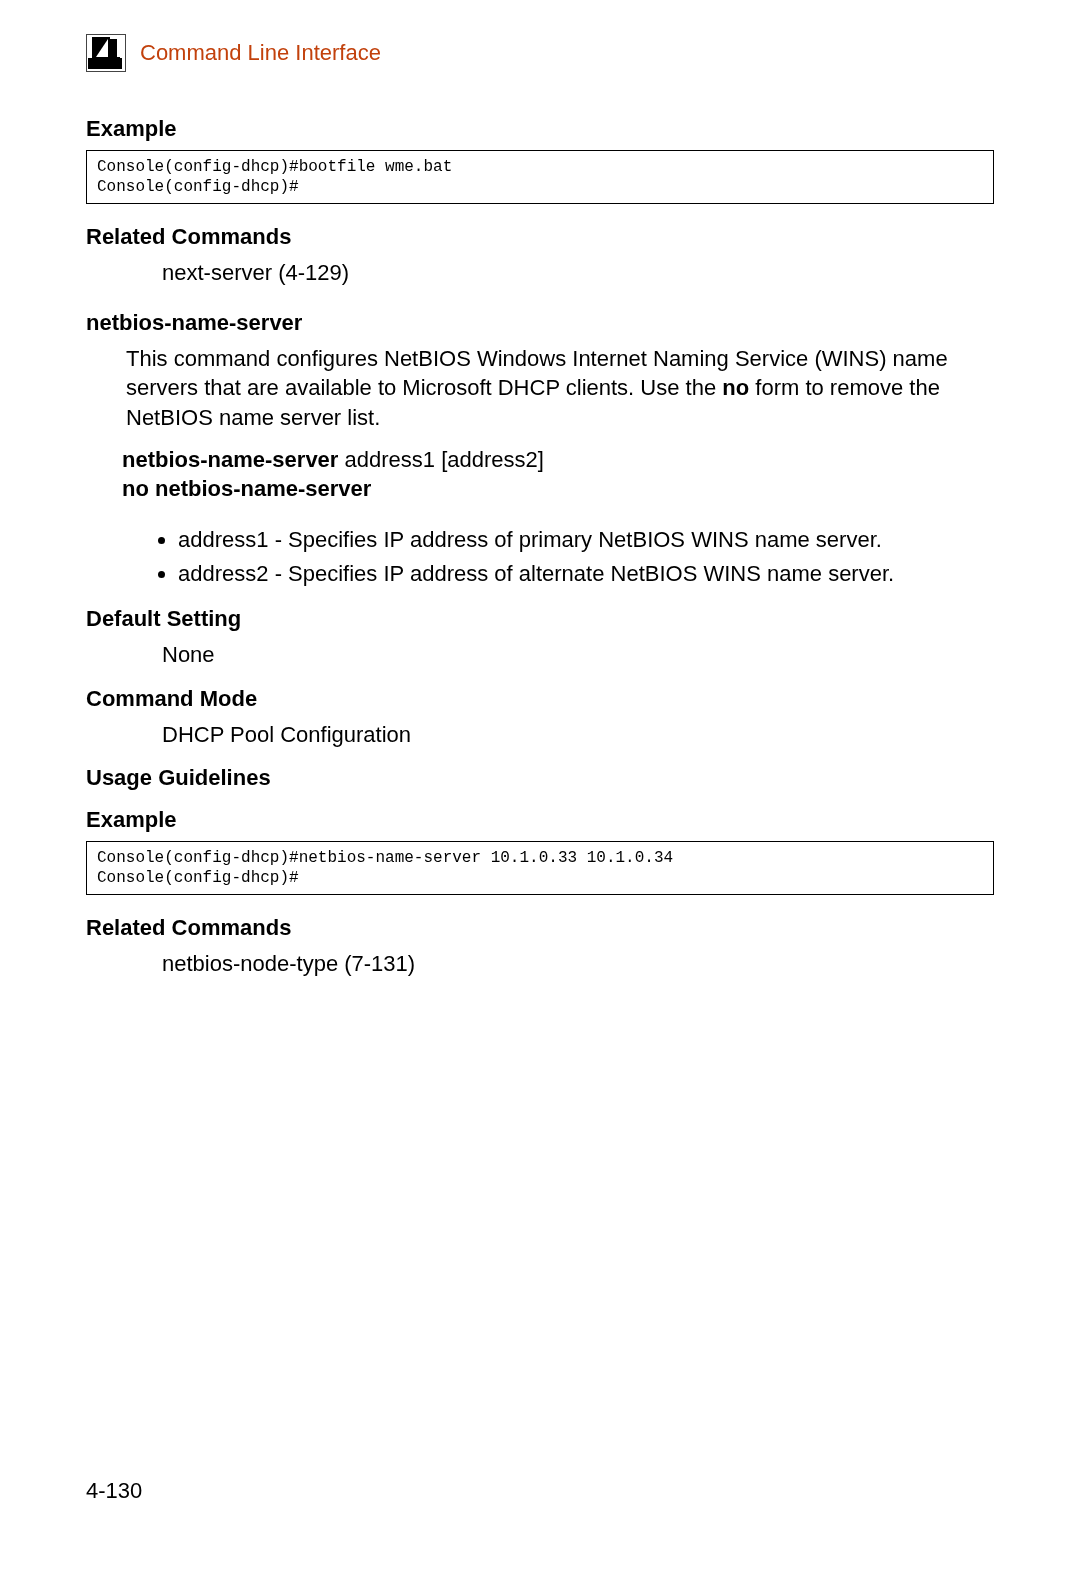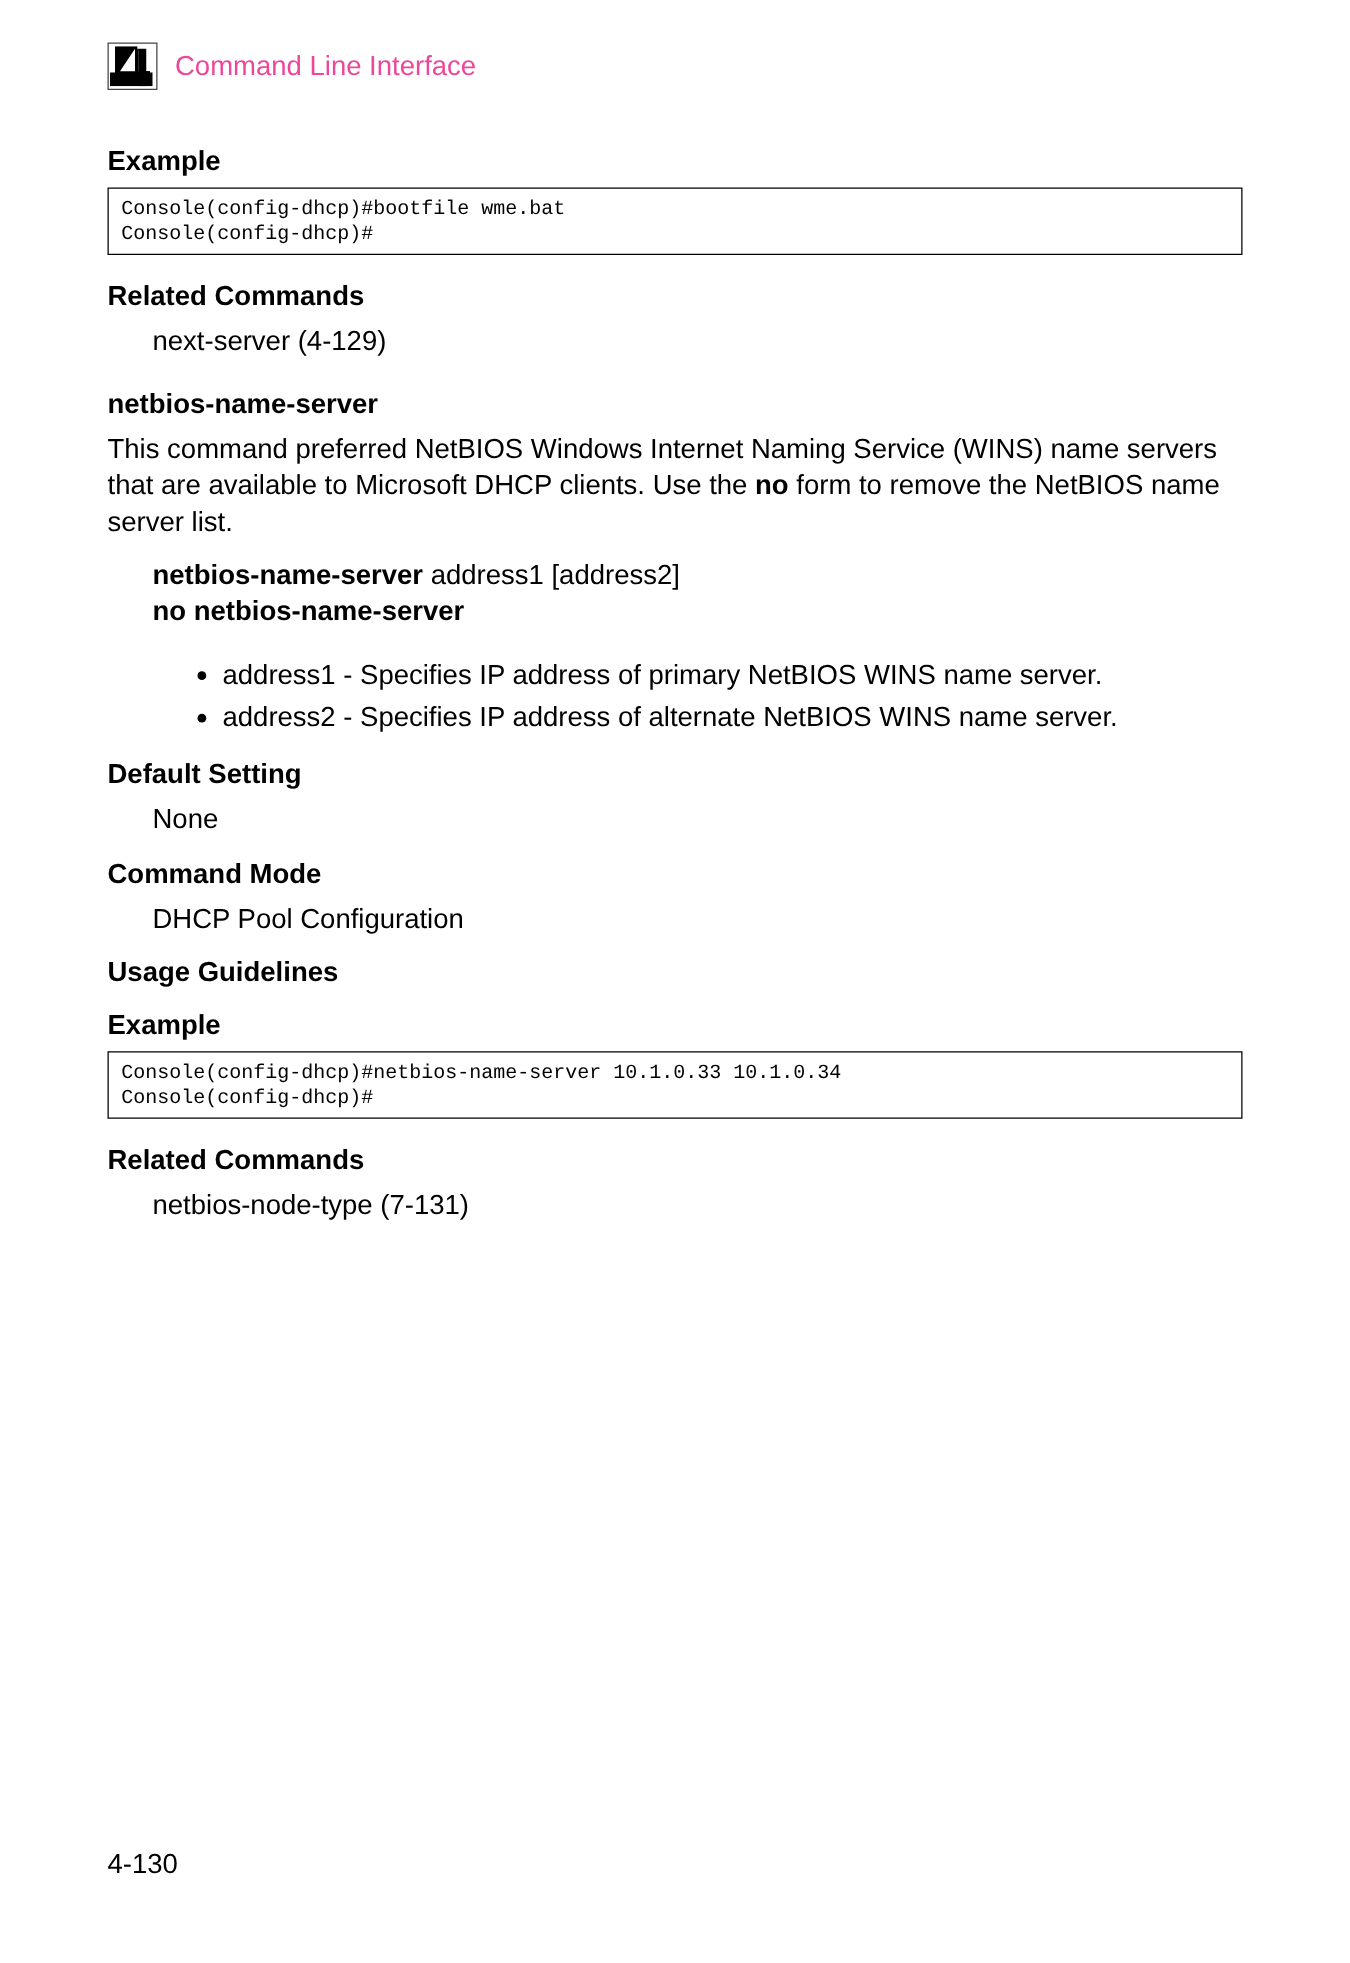--- a/index.html
+++ b/index.html
@@ -25,21 +25,21 @@
       height: 38px;
       border: 1px solid #444;
       display: flex;
       align-items: center;
       justify-content: center;
     }
     .chapter-icon svg { display:block; }
     .header-title {
       font-size: 22px;
       font-weight: 400;
-      color: #ec4899;
+      color: #c2410c;
     }
     .section-heading {
       font-size: 22px;
       font-weight: 700;
       margin-top: 16px;
       margin-bottom: 8px;
     }
     .code-block {
       border: 1px solid #000;
       padding: 6px 10px;
@@ -47,20 +47,21 @@
       font-size: 16px;
       line-height: 1.25;
       white-space: pre;
       margin-bottom: 20px;
     }
     .indent { padding-left: 36px; }
     .body-text {
       font-size: 22px;
       line-height: 1.35;
       margin-bottom: 6px;
+      margin-left: 40px;
     }
     .syntax-line {
       font-size: 22px;
       line-height: 1.35;
     }
     .bold { font-weight: 700; }
     .italic { }
     ul.params {
       list-style: disc;
       padding-left: 92px;
@@ -104,21 +105,21 @@
 
   <div class="section-heading">Example</div>
   <div class="code-block">Console(config-dhcp)#bootfile wme.bat
 Console(config-dhcp)#</div>
 
   <div class="section-heading">Related Commands</div>
   <div class="body-text indent block">next-server (4-129)</div>
 
   <div class="section-heading" style="margin-top:22px;">netbios-name-server</div>
   <div class="body-text desc-inline block">
-    <span>This command preferred NetBIOS Windows Internet Naming Service (WINS) name servers that are available to Microsoft DHCP clients. Use the </span><b>no</b><span> form to remove the NetBIOS name server list.</span>
+    <span>This command configures NetBIOS Windows Internet Naming Service (WINS) name servers that are available to Microsoft DHCP clients. Use the </span><b>no</b><span> form to remove the NetBIOS name server list.</span>
   </div>
 
   <div class="indent">
     <div class="syntax-line">
       <span class="bold">netbios-name-server</span><span> </span><span class="italic">address1</span><span> [</span><span class="italic">address2</span><span>]</span>
     </div>
     <div class="syntax-line bold">no netbios-name-server</div>
   </div>
 
   <ul class="params">

